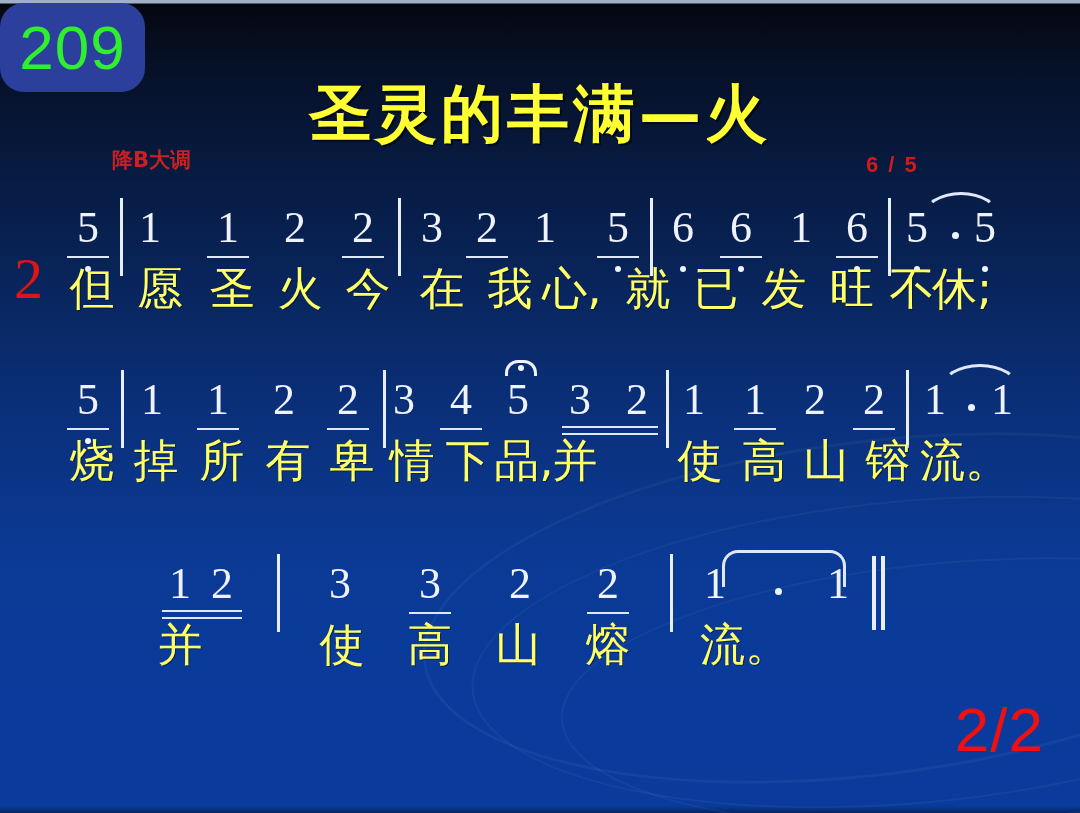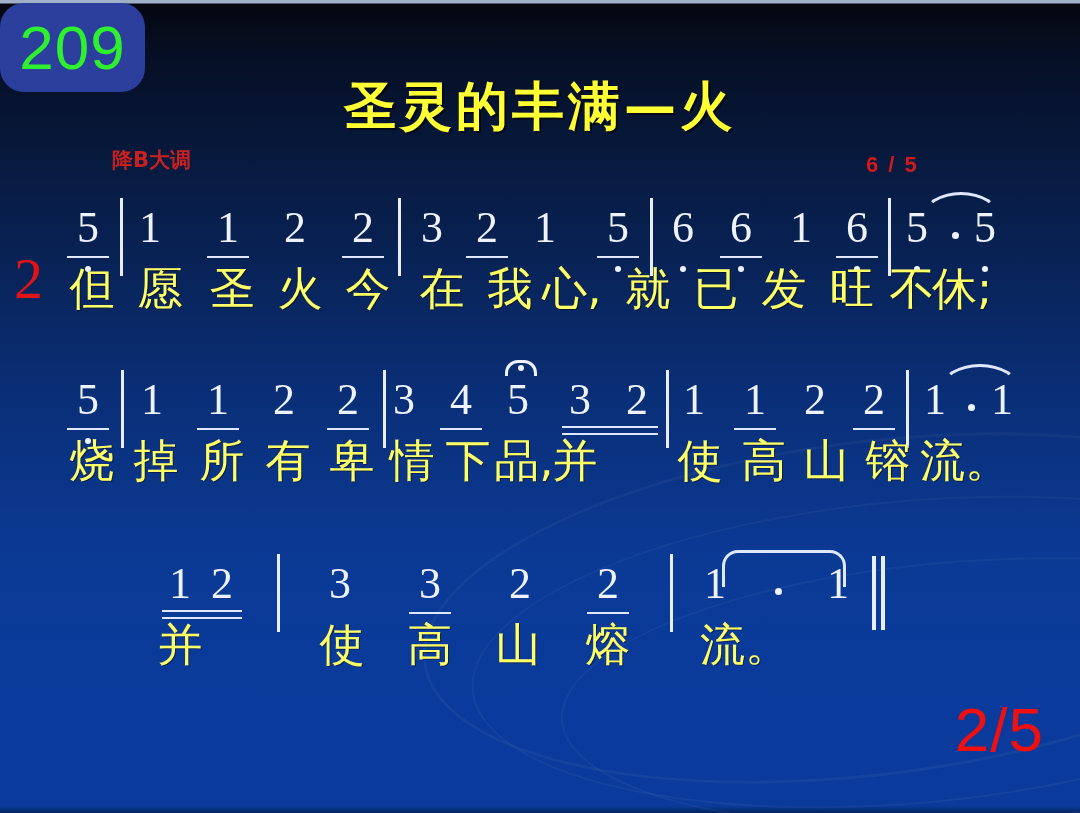--- a/index.html
+++ b/index.html
@@ -50,21 +50,21 @@
     line-height: 1;
     letter-spacing: 1px;
   }
 
   
   #title {
     position: absolute;
     left: 0; right: 0; top: 72px;
     text-align: center;
     color: #ffff33;
-    font-size: 52px;
+    font-size: 62px;
     font-weight: bold;
     font-family: "DejaVu Sans", sans-serif;
     letter-spacing: 4px;
     text-shadow: 2px 2px 0 rgba(0,0,0,0.55);
   }
 
   
   #key {
     position: absolute;
     left: 112px; top: 146px;
@@ -215,21 +215,21 @@
     <span>209</span>
   </div>
 
   <div id="title">圣灵的丰满—火</div>
 
   <div id="key">降B大调</div>
   <div id="meter">6 / 5</div>
 
   <div id="verse">2</div>
 
-  <div id="pageno">2/5</div>
+  <div id="pageno">2/2</div>
 
   <div id="systems">
       <div class="system" style="top: 196px;">
         <div class="noterow">
           <div class="bar" style="left: 120px; top: 2px; height: 78px;"></div>
           <div class="bar" style="left: 398px; top: 2px; height: 78px;"></div>
           <div class="bar" style="left: 650px; top: 2px; height: 78px;"></div>
           <div class="bar" style="left: 888px; top: 2px; height: 78px;"></div>
           <div class="note lo" style="left: 88px;"><span class="glyph">5</span></div>
           <div class="beam1" style="left: 67px; width: 42px; top: 60px;"></div>

